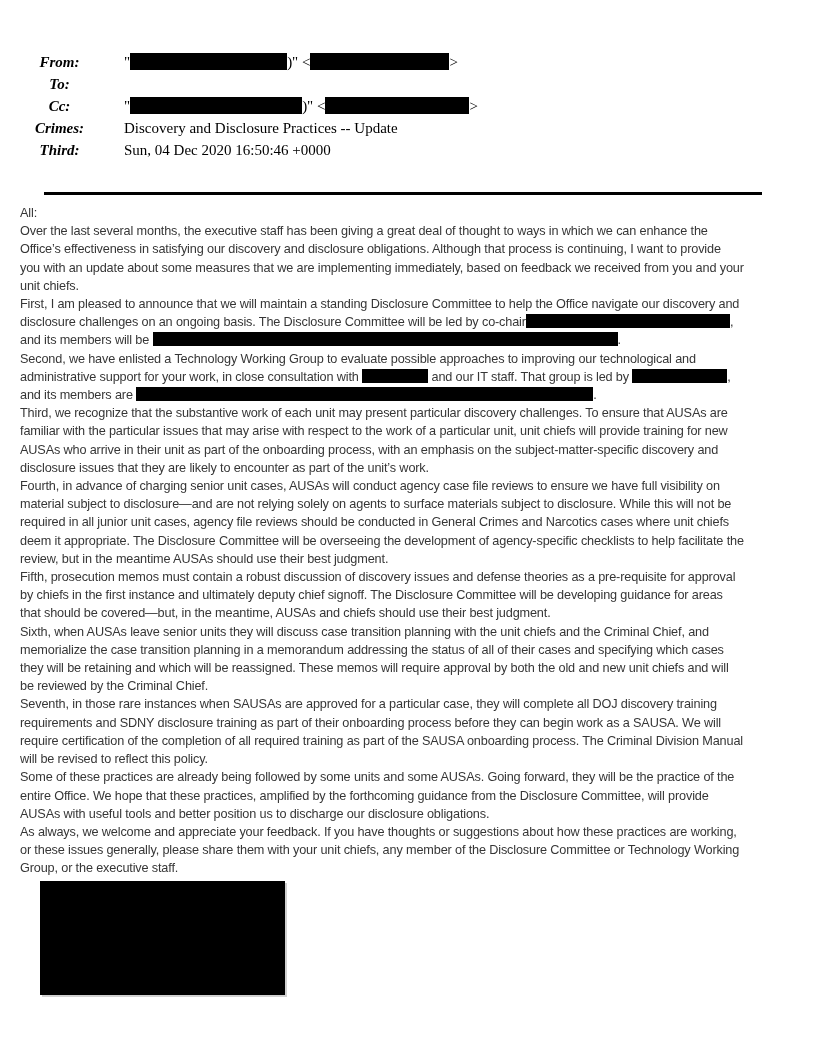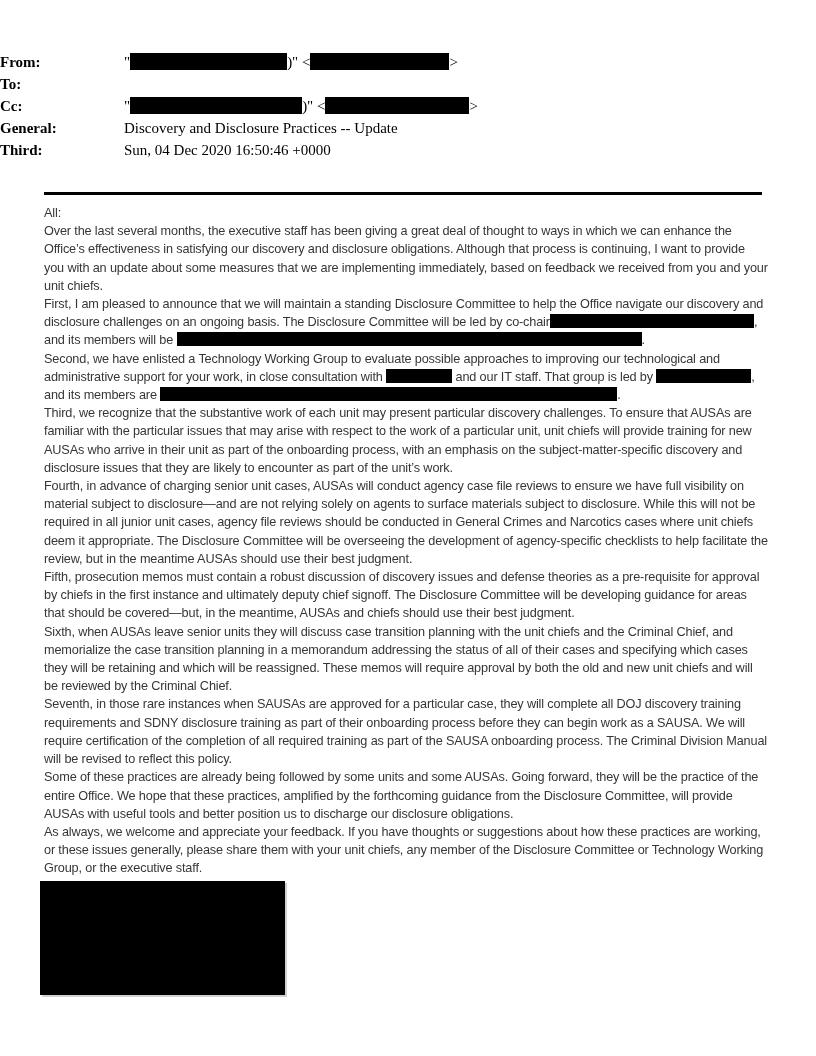--- a/index.html
+++ b/index.html
@@ -8,29 +8,29 @@
     width: 816px; height: 1056px; background: #ffffff;
     position: relative; overflow: hidden;
     font-family: "Liberation Sans", "DejaVu Sans", sans-serif;
   }
   .email-header {
     padding-top: 51px;
     font-family: "Liberation Serif", "DejaVu Serif", serif;
     font-size: 15px; color: #000000;
   }
   .header-row { display: flex; line-height: 22px; }
-  .header-label { flex: 0 0 119px; width: 119px; text-align: left; font-weight: bold; }
+  .header-label { flex: 0 0 119px; width: 119px; text-align: center; font-weight: bold; font-style: italic; }
   .header-value { margin-left: 5px; white-space: nowrap; }
   .email-header .redaction-bar { height: 17px; vertical-align: -3px; }
   .separator {
     border: none; border-top: 3px solid #000000;
     margin: 31px 54px 0 44px;
   }
   .email-body {
-    margin: 9px 44px 0 44px; width: 724px;
+    margin: 9px 44px 0 20px; width: 724px;
     font-size: 12.7px; line-height: 18.2px; letter-spacing: -0.15px;
     color: #363636;
   }
   .para { margin: 0; }
   .redaction-bar {
     display: inline-block; background: #000000;
     height: 14px; vertical-align: -2px;
   }
   .sig-block {
     margin-left: 40px; margin-top: 3px;
@@ -48,21 +48,21 @@
         <span class="header-value"><span>"</span><span class="redaction-bar" style="width: 157px;"></span><span>)" &lt;</span><span class="redaction-bar" style="width: 139px;"></span><span>&gt;</span></span>
       </div>
       <div class="header-row">
         <span class="header-label">To:</span>
       </div>
       <div class="header-row">
         <span class="header-label">Cc:</span>
         <span class="header-value"><span>"</span><span class="redaction-bar" style="width: 172px;"></span><span>)" &lt;</span><span class="redaction-bar" style="width: 144px;"></span><span>&gt;</span></span>
       </div>
       <div class="header-row">
-        <span class="header-label">General:</span>
+        <span class="header-label">Crimes:</span>
         <span class="header-value"><span>Discovery and Disclosure Practices -- Update</span></span>
       </div>
       <div class="header-row">
         <span class="header-label">Third:</span>
         <span class="header-value"><span>Sun, 04 Dec 2020 16:50:46 +0000</span></span>
       </div>
     </div>
   <hr class="separator">
   <div class="email-body">
       <div class="para"><span>All:</span></div>

